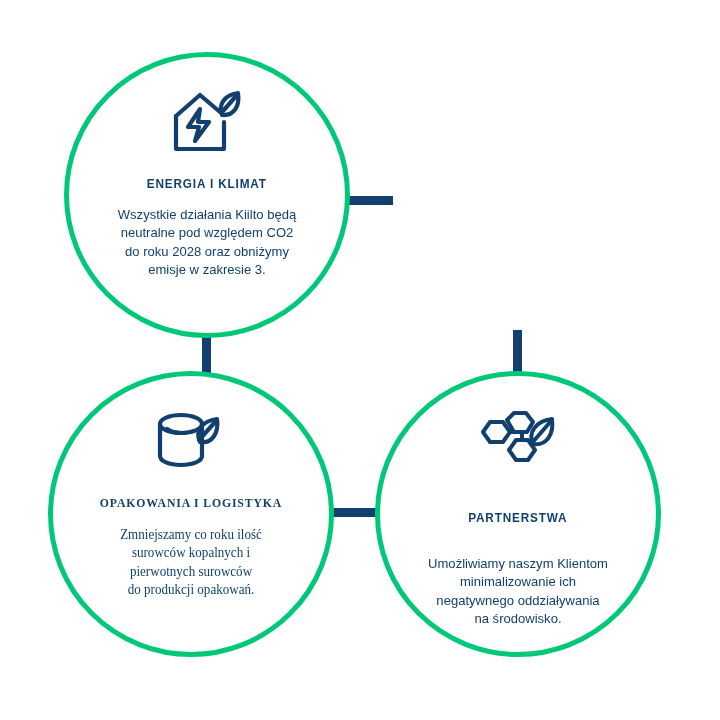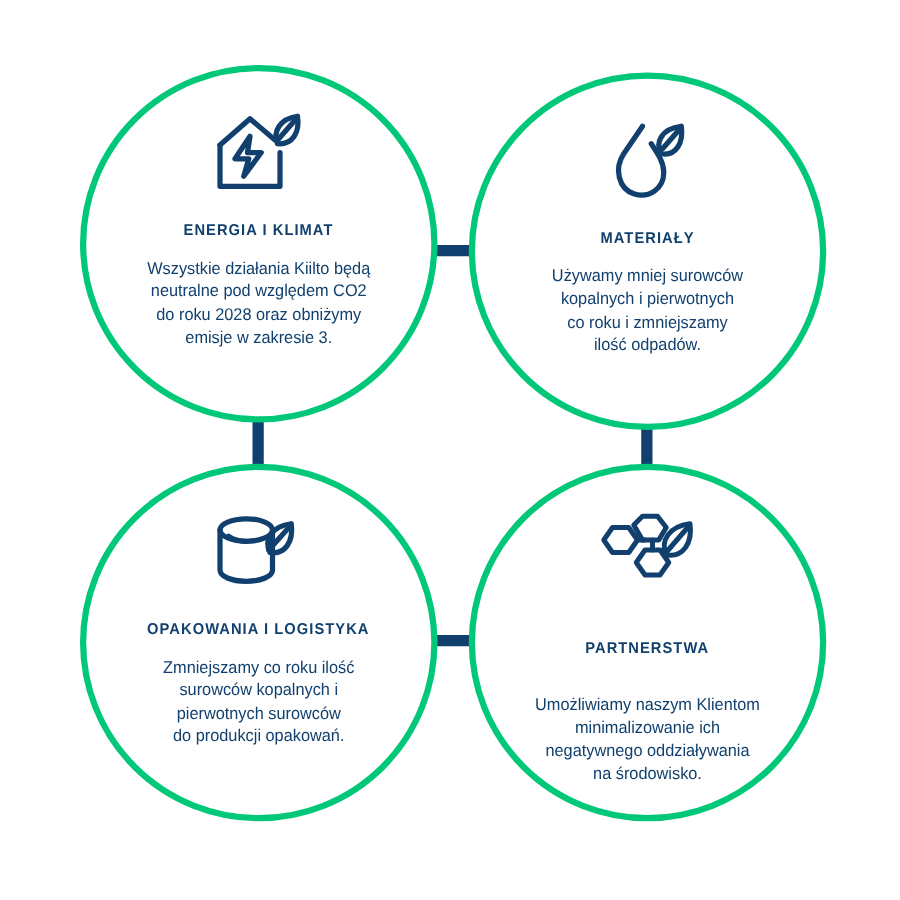--- a/index.html
+++ b/index.html
@@ -27,21 +27,21 @@
     border-radius:50%;
     border:5px solid #00C878;
     background:#ffffff;
     box-sizing:border-box;
     display:flex;
     flex-direction:column;
     align-items:center;
   }
   #c-tl{left:64px;top:52px;}
   #c-tr{left:375px;top:58px;}
-  #c-bl{left:64px;top:371px;}
+  #c-bl{left:48px;top:371px;font-family:Liberation Serif, serif;}
   #c-br{left:375px;top:371px;gap:15px;}
 
   .icon-wrap{
     height:78px;
     display:flex;align-items:center;justify-content:center;
     margin-top:26px;
   }
   .icon-wrap svg{display:block;}
 
   .card-title{
@@ -90,38 +90,20 @@
     </div>
     <div class="card-title">ENERGIA I KLIMAT</div>
     <div class="card-body">
       <span class="ln">Wszystkie działania Kiilto będą</span>
       <span class="ln">neutralne pod względem CO2</span>
       <span class="ln">do roku 2028 oraz obniżymy</span>
       <span class="ln">emisje w zakresie 3.</span>
     </div>
   </div>
 
-  <div class="circle" id="c-tr">
-    <div class="icon-wrap">
-      <svg width="70" height="66" viewBox="0 0 70 66" fill="none" stroke="#11406E" stroke-width="4.2" stroke-linecap="round" stroke-linejoin="round">
-
-        <path d="M31 6 L16 28 C8 40 12 56 24 60 C36 64 48 56 48 43 C48 35 44 29 38 20"></path>
-
-        <path d="M46 28 C41 19 46 8 62 6 C64 19 58 30 46 28 Z"></path>
-        <path d="M61 8 L47 24"></path>
-      </svg>
-    </div>
-    <div class="card-title">MATERIAŁY</div>
-    <div class="card-body">
-      <span class="ln">Używamy mniej surowców</span>
-      <span class="ln">kopalnych i pierwotnych</span>
-      <span class="ln">co roku i zmniejszamy</span>
-      <span class="ln">ilość odpadów.</span>
-    </div>
-  </div>
 
   <div class="circle" id="c-bl">
     <div class="icon-wrap">
       <svg width="74" height="62" viewBox="0 0 74 62" fill="none" stroke="#11406E" stroke-width="4.2" stroke-linecap="round" stroke-linejoin="round">
 
         <ellipse cx="27" cy="14" rx="21" ry="9"></ellipse>
         <path d="M6 14 L6 46 C6 51 15 55 27 55 C39 55 48 51 48 46 L48 14"></path>
         <path d="M13 19 C17 22 22 23 27 23"></path>
 
         <path d="M46 32 C41 22 47 11 63 9 C65 23 58 34 46 32 Z"></path>

